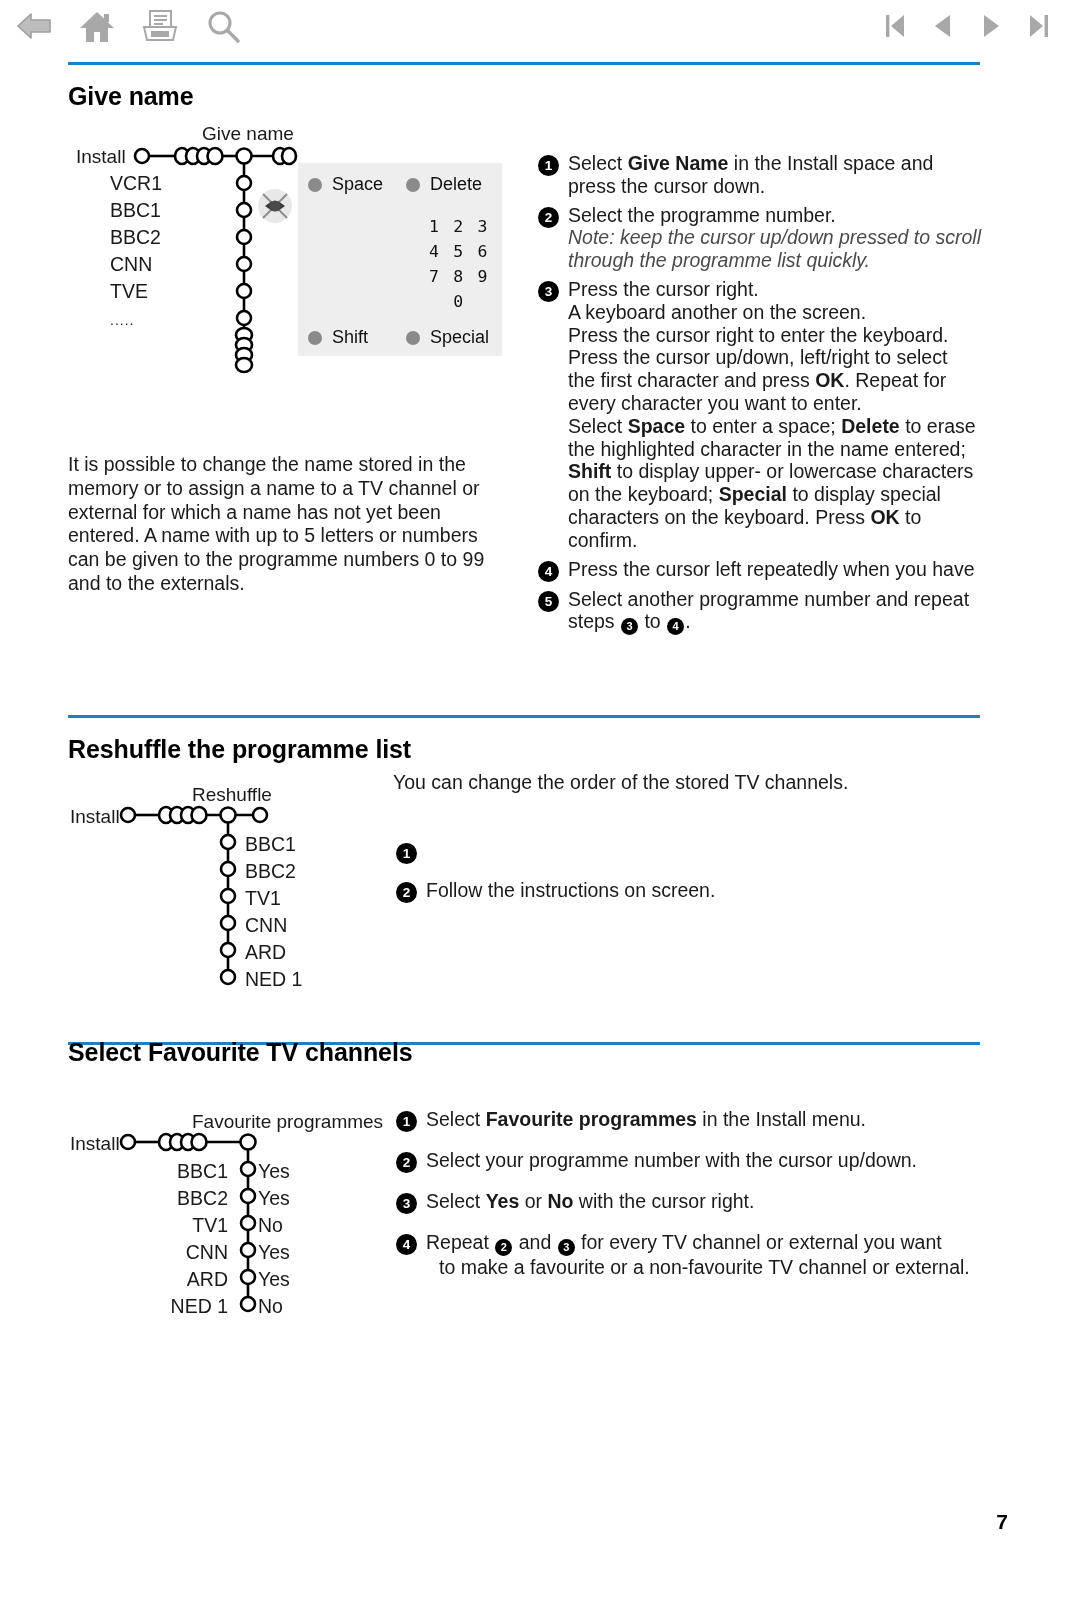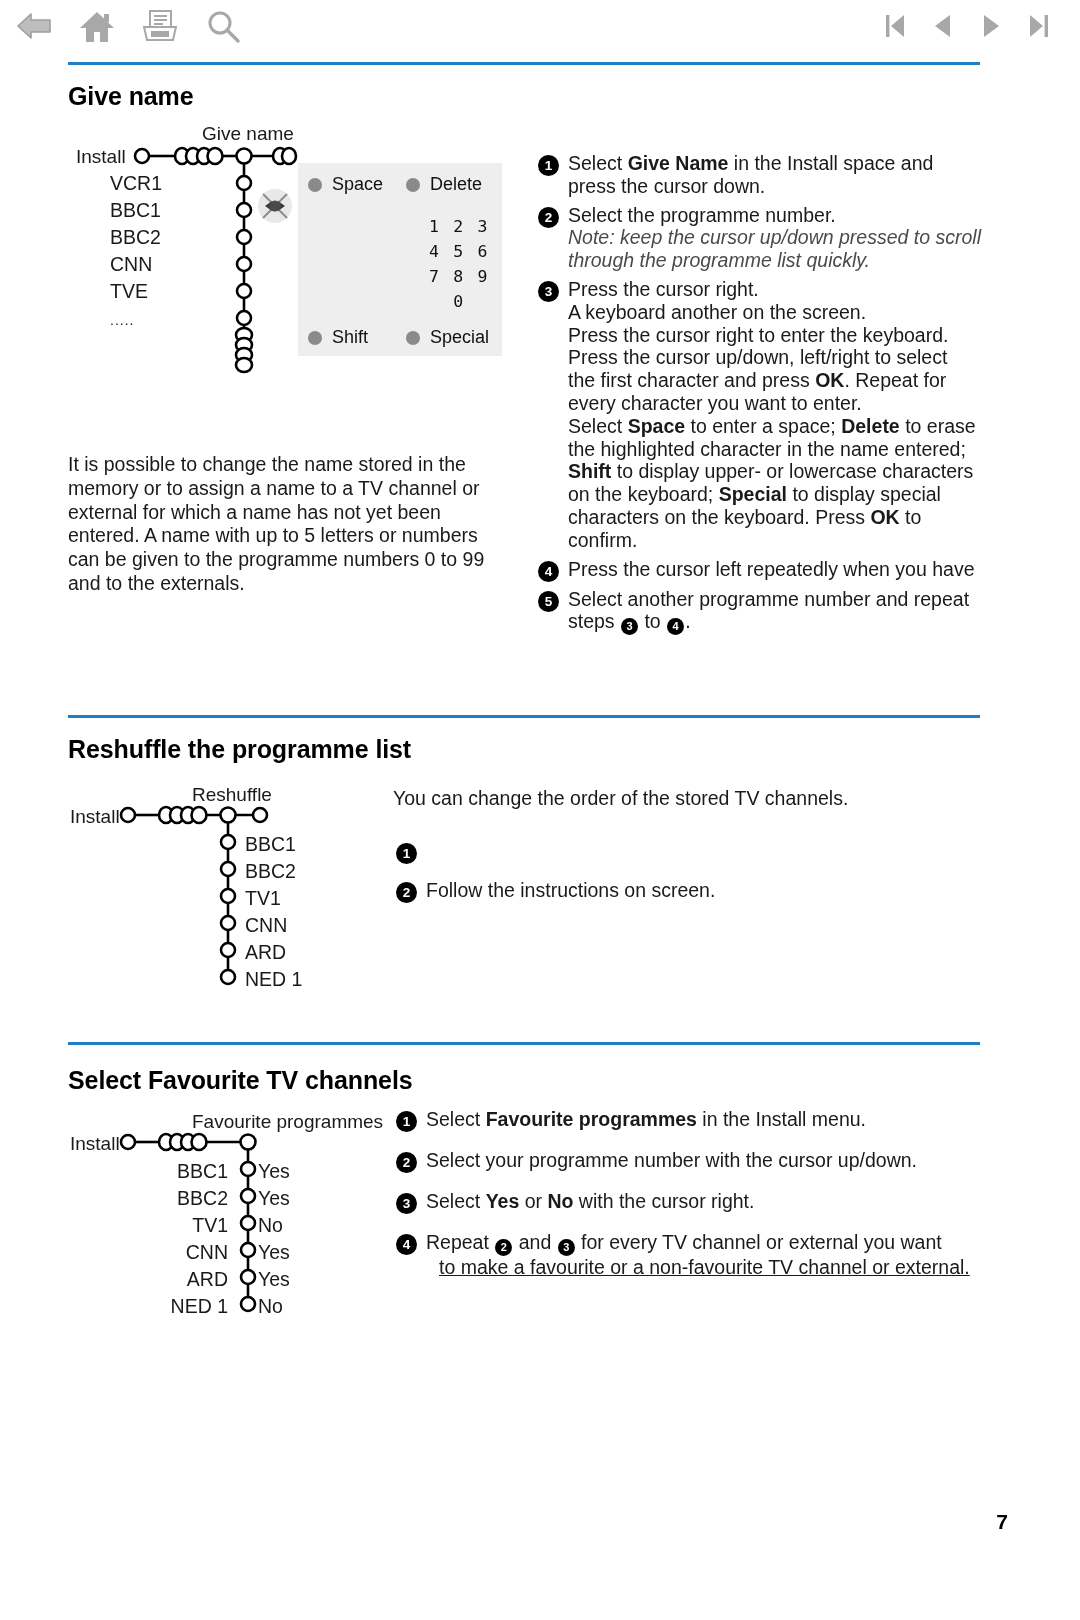--- a/index.html
+++ b/index.html
@@ -318,38 +318,38 @@
 
 <div style="position:absolute; left:245px; top:831px; font-size:19.5px; line-height:27px;">
   <div>BBC1</div>
   <div>BBC2</div>
   <div>TV1</div>
   <div>CNN</div>
   <div>ARD</div>
   <div>NED 1</div>
 </div>
 
-<div class="body-text" style="left:393px; top:771px; width:560px;margin-top:16px;">
+<div class="body-text" style="left:393px; top:771px; width:560px;">
   <p>You can change the order of the stored TV channels.</p>
 </div>
 
 <div class="steps" style="left:396px; top:840px; width:560px;">
     <div class="step" style="margin-bottom: 15px;">
       <span class="step-num">1</span>
     </div>
     <div class="step" style="margin-bottom: 15px;">
       <span class="step-num">2</span>
       <div class="step-body">
         <div><span>Follow the instructions on screen.</span></div>
       </div>
     </div>
   </div>
 
 <div class="rule" style="top:1042px;"></div>
-<h2 class="section-title" style="top:1066px;">Select Favourite TV channels</h2>
+<h2 class="section-title" style="top:1038px;">Select Favourite TV channels</h2>
 
 <div class="diagram" style="left:68px; top:1122px;">
   <svg width="250" height="200" viewBox="0 0 250 200">
     <line x1="64" y1="20" x2="92" y2="20" stroke="#000" stroke-width="2.6"></line>
     <line x1="136" y1="20" x2="182" y2="20" stroke="#000" stroke-width="2.6"></line>
     <line x1="180" y1="20" x2="180" y2="188" stroke="#000" stroke-width="2.6"></line>
     <circle cx="60" cy="20" r="7" fill="#fff" stroke="#000" stroke-width="2.6"></circle>
     <ellipse cx="98" cy="20" rx="7" ry="8" fill="#fff" stroke="#000" stroke-width="2.6"></ellipse>
     <ellipse cx="109" cy="20" rx="7" ry="8" fill="#fff" stroke="#000" stroke-width="2.6"></ellipse>
     <ellipse cx="120" cy="20" rx="7" ry="8" fill="#fff" stroke="#000" stroke-width="2.6"></ellipse>
@@ -401,18 +401,18 @@
     <div class="step" style="margin-bottom: 17px;">
       <span class="step-num">3</span>
       <div class="step-body">
         <div><span>Select </span><b>Yes</b><span> or </span><b>No</b><span> with the cursor right.</span></div>
       </div>
     </div>
     <div class="step" style="margin-bottom: 17px;">
       <span class="step-num">4</span>
       <div class="step-body">
         <div><span>Repeat </span><span class="inline-num">2</span><span> and </span><span class="inline-num">3</span><span> for every TV channel or external you want</span></div>
-        <div style="padding-left: 13px; text-decoration: underline;"><span>to make a favourite or a non-favourite TV channel or external.</span></div>
+        <div style="padding-left: 13px;"><span>to make a favourite or a non-favourite TV channel or external.</span></div>
       </div>
     </div>
   </div>
 
 <div class="page-num">7</div>
 
 </body></html>

